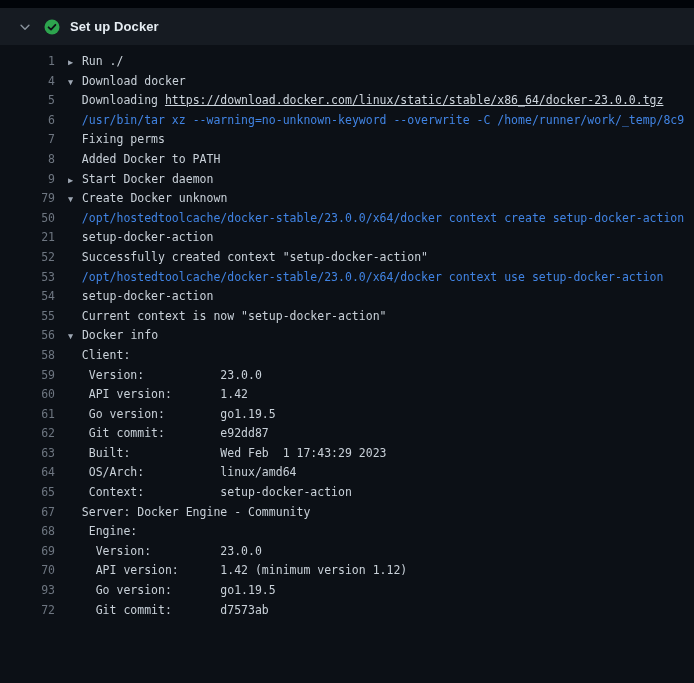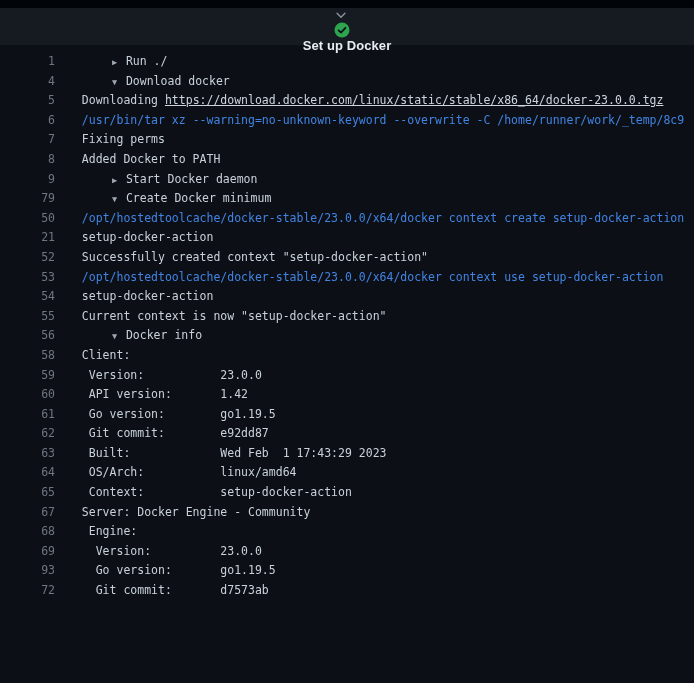--- a/index.html
+++ b/index.html
@@ -13,21 +13,20 @@
     height: 8px;
     background: #010409;
   }
   .step-header {
     display: flex;
     align-items: center;
     height: 37px;
     padding: 0 18px;
     background: #161b22;
     cursor: pointer;
-    flex-direction: column;
   }
   .step-header .chev { display: flex; align-items: center; margin-right: 12px; }
   .step-header .status { display: flex; align-items: center; margin-right: 10px; }
   .step-title {
     color: #e6edf3;
     font-size: 13px;
     font-weight: 600;
     letter-spacing: .1px;
   }
   .log-area {
@@ -64,21 +63,21 @@
     text-decoration: underline;
     cursor: pointer;
   }
   .content .arrow-right, .content .arrow-down {
     display: inline-block;
     width: 7px;
     font-size: 8.5px;
     color: #9ea7b3;
     cursor: pointer;
   }
-  .group-row .content { cursor: pointer; margin-left: 44px; }
+  .group-row .content { cursor: pointer; }
 </style>
 </head>
 <body>
 
 <div class="top-strip"></div>
 
 <div class="step-header">
   <span class="chev">
     <svg width="14" height="14" viewBox="0 0 16 16">
       <path d="M3.5 6 L8 10.5 L12.5 6" stroke="#8b949e" stroke-width="1.6" fill="none" stroke-linecap="round" stroke-linejoin="round"></path>
@@ -95,35 +94,36 @@
 
 <div class="log-area">
   <div id="log-lines">
       <div class="row group-row"><span class="num">1</span><span class="content"><span class="arrow-right">▶</span><span class="plain"> Run ./</span></span></div>
       <div class="row group-row"><span class="num">4</span><span class="content"><span class="arrow-down">▼</span><span class="plain"> Download docker</span></span></div>
       <div class="row"><span class="num">5</span><span class="content"><span class="plain">  Downloading </span><span class="link">https://download.docker.com/linux/static/stable/x86_64/docker-23.0.0.tgz</span></span></div>
       <div class="row"><span class="num">6</span><span class="content"><span class="plain">  </span><span class="cmd">/usr/bin/tar xz --warning=no-unknown-keyword --overwrite -C /home/runner/work/_temp/8c9</span></span></div>
       <div class="row"><span class="num">7</span><span class="content"><span class="plain">  Fixing perms</span></span></div>
       <div class="row"><span class="num">8</span><span class="content"><span class="plain">  Added Docker to PATH</span></span></div>
       <div class="row group-row"><span class="num">9</span><span class="content"><span class="arrow-right">▶</span><span class="plain"> Start Docker daemon</span></span></div>
-      <div class="row group-row"><span class="num">79</span><span class="content"><span class="arrow-down">▼</span><span class="plain"> Create Docker minimum</span></span></div>
+      <div class="row group-row"><span class="num">79</span><span class="content"><span class="arrow-down">▼</span><span class="plain"> Create Docker unknown</span></span></div>
       <div class="row"><span class="num">50</span><span class="content"><span class="plain">  </span><span class="cmd">/opt/hostedtoolcache/docker-stable/23.0.0/x64/docker context create setup-docker-action</span></span></div>
       <div class="row"><span class="num">21</span><span class="content"><span class="plain">  setup-docker-action</span></span></div>
       <div class="row"><span class="num">52</span><span class="content"><span class="plain">  Successfully created context "setup-docker-action"</span></span></div>
       <div class="row"><span class="num">53</span><span class="content"><span class="plain">  </span><span class="cmd">/opt/hostedtoolcache/docker-stable/23.0.0/x64/docker context use setup-docker-action</span></span></div>
       <div class="row"><span class="num">54</span><span class="content"><span class="plain">  setup-docker-action</span></span></div>
       <div class="row"><span class="num">55</span><span class="content"><span class="plain">  Current context is now "setup-docker-action"</span></span></div>
       <div class="row group-row"><span class="num">56</span><span class="content"><span class="arrow-down">▼</span><span class="plain"> Docker info</span></span></div>
       <div class="row"><span class="num">58</span><span class="content"><span class="plain">  Client:</span></span></div>
       <div class="row"><span class="num">59</span><span class="content"><span class="plain">   Version:           23.0.0</span></span></div>
       <div class="row"><span class="num">60</span><span class="content"><span class="plain">   API version:       1.42</span></span></div>
       <div class="row"><span class="num">61</span><span class="content"><span class="plain">   Go version:        go1.19.5</span></span></div>
       <div class="row"><span class="num">62</span><span class="content"><span class="plain">   Git commit:        e92dd87</span></span></div>
       <div class="row"><span class="num">63</span><span class="content"><span class="plain">   Built:             Wed Feb  1 17:43:29 2023</span></span></div>
       <div class="row"><span class="num">64</span><span class="content"><span class="plain">   OS/Arch:           linux/amd64</span></span></div>
       <div class="row"><span class="num">65</span><span class="content"><span class="plain">   Context:           setup-docker-action</span></span></div>
       <div class="row"><span class="num">67</span><span class="content"><span class="plain">  Server: Docker Engine - Community</span></span></div>
       <div class="row"><span class="num">68</span><span class="content"><span class="plain">   Engine:</span></span></div>
       <div class="row"><span class="num">69</span><span class="content"><span class="plain">    Version:          23.0.0</span></span></div>
+      <div class="row"><span class="num">70</span><span class="content"><span class="plain">    API version:      1.42 (minimum version 1.12)</span></span></div>
       <div class="row"><span class="num">93</span><span class="content"><span class="plain">    Go version:       go1.19.5</span></span></div>
       <div class="row"><span class="num">72</span><span class="content"><span class="plain">    Git commit:       d7573ab</span></span></div>
     </div>
 </div>
 
 </body></html>

